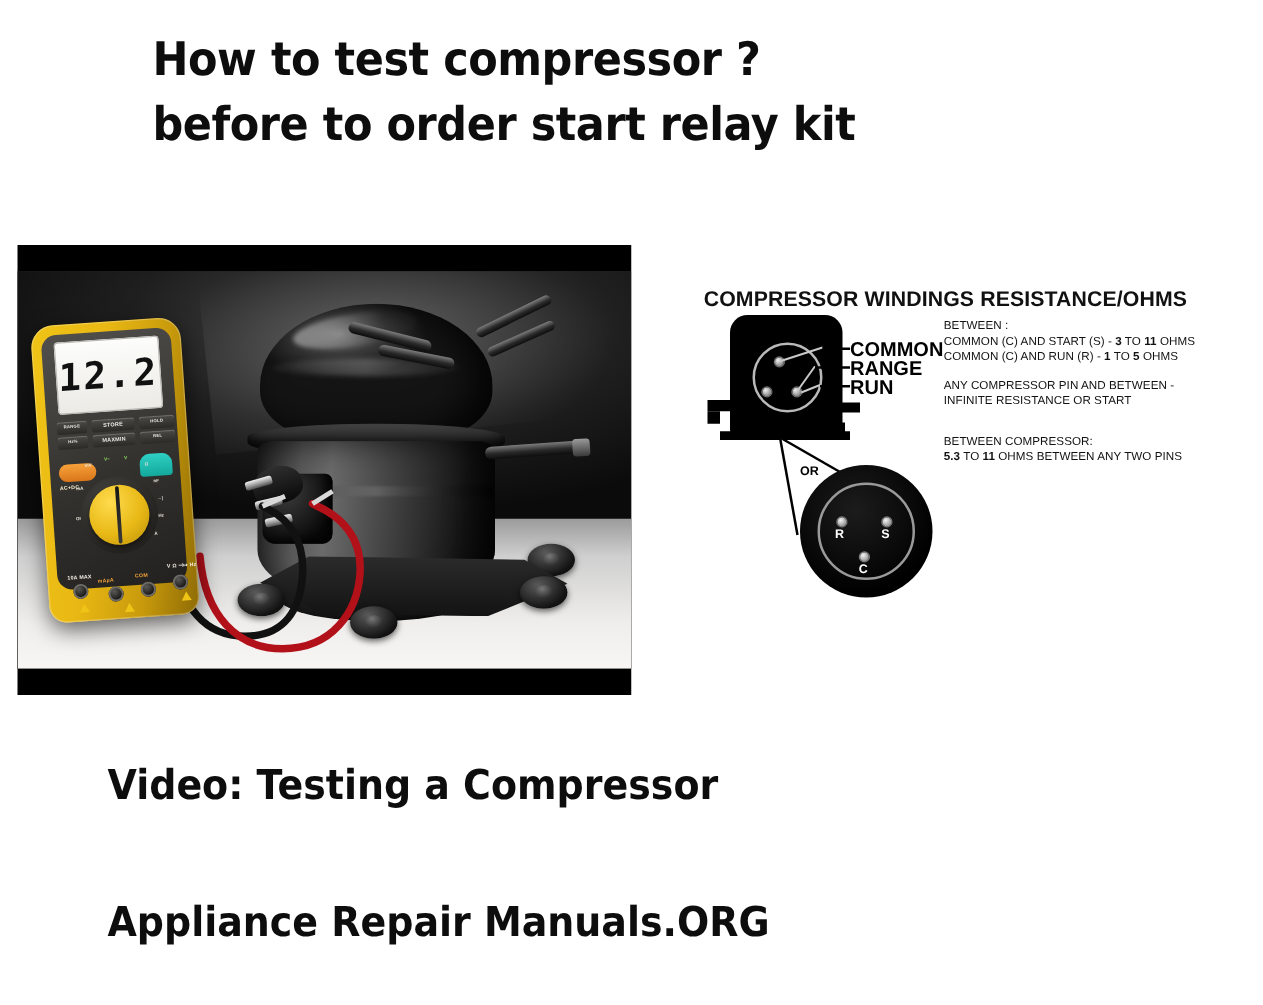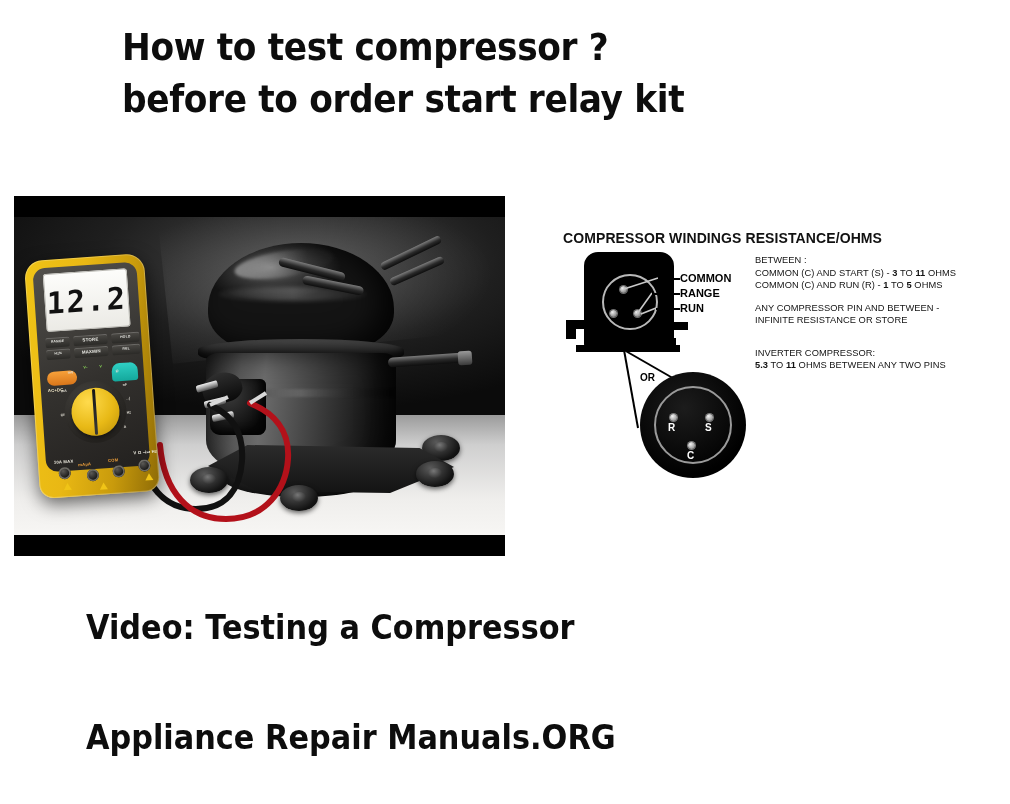--- a/index.html
+++ b/index.html
@@ -407,21 +407,21 @@
     left: 562px;
     top: 230px;
     width: 420px;
     height: 265px;
   }
   #diagram-title {
     position: absolute;
     left: 1px; top: 0;
     font-family: "Liberation Sans", sans-serif;
     font-weight: bold;
-    font-size: 14px;
+    font-size: 17px;
     letter-spacing: .1px;
     color: #111111;
     white-space: nowrap;
   }
 
   
   #blk {
     position: absolute;
     left: 22px; top: 22px;
     width: 90px; height: 96px;
@@ -464,21 +464,21 @@
     box-shadow: 0 0 0 1px #6f6f6f;
   }
   #dpin-c { left: 58px; top: 56px; }
   #dpin-r { left: 48px; top: 80px; }
   #dpin-s { left: 72px; top: 80px; }
   .callout-line { position: absolute; background: #000000; height: 2px; }
   .callout-label {
     position: absolute;
     font-family: "Liberation Sans", sans-serif;
     font-weight: bold;
-    font-size: 11px;
+    font-size: 16px;
     color: #000000;
     white-space: nowrap;
   }
   #cl-common { left: 118px; top: 42px; }
   #cl-start  { left: 118px; top: 57px; }
   #cl-run    { left: 118px; top: 72px; }
   #ln-common { left: 96px; top: 48px; width: 22px; }
   #ln-start  { left: 90px; top: 63px; width: 28px; }
   #ln-run    { left: 94px; top: 78px; width: 24px; }
 
@@ -729,23 +729,23 @@
     <div class="ppin" id="ppin-c"></div>
     <div class="ppin-lbl" id="plbl-c">C</div>
   </div>
 
   <div id="info">
     <div class="info-line">BETWEEN :</div>
     <div class="info-line">COMMON (C) AND START (S) - <b>3</b> TO <b>11</b> OHMS</div>
     <div class="info-line">COMMON (C) AND RUN (R) - <b>1</b> TO <b>5</b> OHMS</div>
     <div class="info-gap"></div>
     <div class="info-line">ANY COMPRESSOR PIN AND BETWEEN -</div>
-    <div class="info-line">INFINITE RESISTANCE OR STORE</div>
+    <div class="info-line">INFINITE RESISTANCE OR START</div>
     <div class="info-gap"></div>
     <div class="info-gap"></div>
-    <div class="info-line">INVERTER COMPRESSOR:</div>
+    <div class="info-line">BETWEEN COMPRESSOR:</div>
     <div class="info-line"><b>5.3</b> TO <b>11</b> OHMS BETWEEN ANY TWO PINS</div>
   </div>
 
 </div>
 
 <div id="caption-video">Video: Testing a Compressor</div>
 <div id="caption-site">Appliance Repair Manuals.ORG</div>
 
 </body></html>

